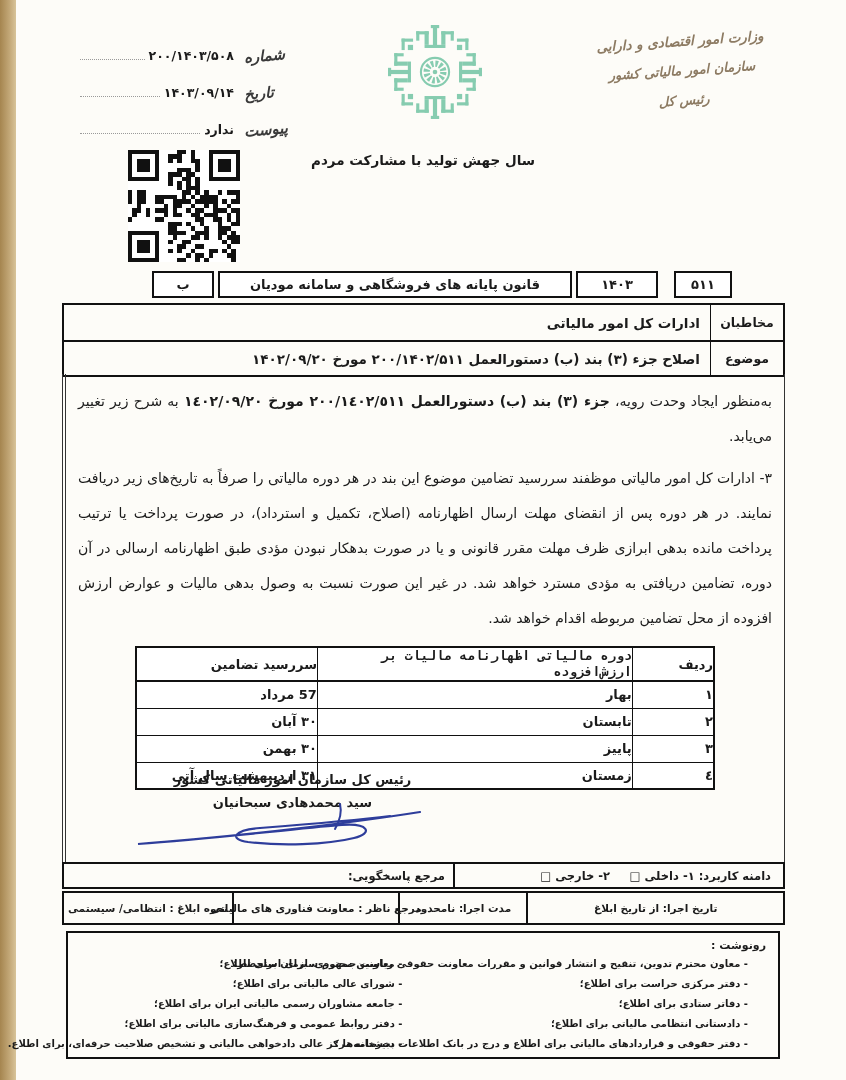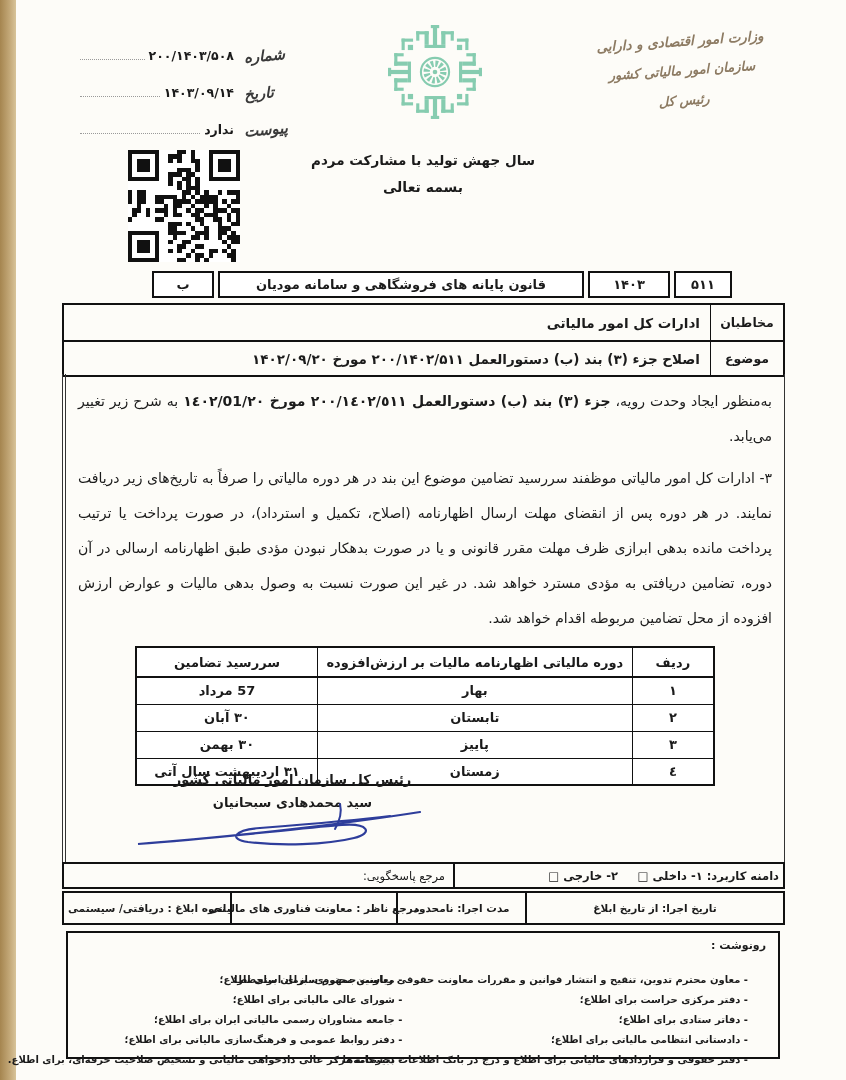--- a/index.html
+++ b/index.html
@@ -47,21 +47,21 @@
 
   
   .class-table {
     position:absolute; left:152px; top:271px; width:580px; height:27px;
     display:flex; direction:rtl; gap:4px;
   }
   .class-cell {
     border:2px solid #111; display:flex; align-items:center; justify-content:center;
     font-weight:bold; font-size:13px; background:#fff; height:100%;
   }
-  .cc-code { width:58px; } .cc-year { width:82px; } .cc-law { flex:1; } .cc-letter { width:62px; }
+  .cc-code { width:58px;margin-left:12px; } .cc-year { width:82px; } .cc-law { flex:1; } .cc-letter { width:62px; }
 
   
   .meta-table { position:absolute; left:62px; top:303px; width:723px; border:2px solid #111; direction:rtl; }
   .meta-row { display:flex; direction:rtl; height:35px; }
   .meta-row + .meta-row { border-top:2.5px solid #111; }
   .meta-label {
     width:73px; border-left:1.5px solid #111; display:flex; align-items:center; justify-content:center;
     font-weight:bold; font-size:12.5px;
   }
   .meta-value { flex:1; display:flex; align-items:center; font-weight:bold; font-size:13.5px; padding:0 10px; }
@@ -73,54 +73,54 @@
     padding:10px 12px 0 12px; direction:rtl;
   }
   .body-p { font-size:14px; line-height:35px; text-align:justify; }
   .body-p + .body-p { margin-top:7px; }
 
   
   table.schedule {
     border-collapse:collapse; margin:10px auto 0 auto; width:580px; direction:rtl;
     font-size:13px; font-weight:bold; background:#fff;
   }
-  table.schedule th, table.schedule td { border:1.5px solid #111; text-align:center;margin-left:38px; }
+  table.schedule th, table.schedule td { border:1.5px solid #111; text-align:right;margin-left:38px; }
   table.schedule th { height:30px; border-bottom:2.5px solid #111; }
   table.schedule td { height:27px; }
   table.schedule .col-row { width:82px; }
-  table.schedule .col-period { width:316px; }
+  table.schedule .col-period { width:316px;font-family:Liberation Mono, monospace; }
   table.schedule .col-due { width:182px; }
   table.schedule { border:2px solid #111; }
 
   
   .sig-block { position:absolute; left:150px; top:768px; width:285px; text-align:center; font-weight:bold; font-size:13px; line-height:23px; }
   .sig-scribble { position:absolute; left:128px; top:796px; width:305px; height:58px; }
 
   
   .admin-a { position:absolute; left:62px; top:862px; width:723px; height:27px; display:flex; direction:rtl; border:2px solid #111; }
   .admin-a .cell-scope {
     width:330px; border-left:2px solid #111; display:flex; align-items:center;
-    font-weight:bold; font-size:11.5px; padding:0 4px;
-  }
-  .admin-a .cell-resp { flex:1; display:flex; align-items:center; font-weight:normal; font-size:11.5px; padding:0 8px; }
+    font-weight:bold; font-size:11.5px; padding:0 12px;
+  }
+  .admin-a .cell-resp { flex:1; display:flex; align-items:center; font-weight:bold; font-size:11.5px; padding:0 8px; }
 
   .admin-b { position:absolute; left:62px; top:891px; width:723px; height:34px; display:flex; direction:rtl; border:2px solid #111; }
   .admin-b > div {
     display:flex; align-items:center; justify-content:center;
     font-weight:bold; font-size:10.5px; padding:0 4px; white-space:nowrap;
   }
   .admin-b > div + div { border-right:2px solid #111; }
   .ab-date { width:262px; } .ab-dur { width:132px; } .ab-sup { width:166px; } .ab-not { flex:1; }
 
   
   .cc-box {
     position:absolute; left:66px; top:931px; width:714px; height:128px;
     border:2.5px solid #111; direction:rtl; padding:6px 12px; font-weight:bold; font-size:10px;
   }
-  .cc-title { font-size:11px; margin-bottom:18px; }
+  .cc-title { font-size:11px; margin-bottom:2px; }
   .cc-cols { display:flex; direction:rtl; }
   .cc-col { text-align:right; }
   .cc-col.right { width:53%; padding-right:18px; }
   .cc-col.left  { width:47%; padding-left:6px; }
   .cc-col div { line-height:20px; white-space:nowrap; letter-spacing:-0.3px; }
   .cc-col div::before { content:"-  "; }
 </style>
 </head>
 <body>
 
@@ -370,42 +370,41 @@
       <rect x="2" y="2" width="3" height="3" fill="#111"></rect>
       <rect x="18" y="0" width="7" height="7" fill="#111"></rect>
       <rect x="19" y="1" width="5" height="5" fill="#fff"></rect>
       <rect x="20" y="2" width="3" height="3" fill="#111"></rect>
       <rect x="0" y="18" width="7" height="7" fill="#111"></rect>
       <rect x="1" y="19" width="5" height="5" fill="#fff"></rect>
       <rect x="2" y="20" width="3" height="3" fill="#111"></rect>
     </svg>
 
   <div class="slogan">سال جهش تولید با مشارکت مردم</div>
-  <div class="besmele">بسمه تعالی</div>
 
   <div class="class-table">
     <div class="class-cell cc-code">۵۱۱</div>
     <div class="class-cell cc-year">۱۴۰۳</div>
     <div class="class-cell cc-law">قانون پایانه های فروشگاهی و سامانه مودیان</div>
     <div class="class-cell cc-letter">ب</div>
   </div>
 
   <div class="meta-table">
     <div class="meta-row">
       <div class="meta-label">مخاطبان</div>
       <div class="meta-value">ادارات کل امور مالیاتی</div>
     </div>
     <div class="meta-row">
       <div class="meta-label">موضوع</div>
       <div class="meta-value">اصلاح جزء (۳) بند (ب) دستورالعمل ۲۰۰/۱۴۰۲/۵۱۱ مورخ ۱۴۰۲/۰۹/۲۰</div>
     </div>
   </div>
 
   <div class="body-frame">
-    <p class="body-p"><span>به‌منظور ایجاد وحدت رویه، </span><b>جزء (۳) بند (ب) دستورالعمل ٢٠٠/١٤٠٢/٥١١ مورخ ١٤٠٢/01/٢٠</b><span> به شرح زیر تغییر می‌یابد.</span></p>
+    <p class="body-p"><span>به‌منظور ایجاد وحدت رویه، </span><b>جزء (۳) بند (ب) دستورالعمل ٢٠٠/١٤٠٢/٥١١ مورخ ١٤٠٢/٠٩/٢٠</b><span> به شرح زیر تغییر می‌یابد.</span></p>
     <p class="body-p">۳- ادارات کل امور مالیاتی موظفند سررسید تضامین موضوع این بند در هر دوره مالیاتی را صرفاً به تاریخ‌های زیر دریافت نمایند. در هر دوره پس از انقضای مهلت ارسال اظهارنامه (اصلاح، تکمیل و استرداد)، در صورت پرداخت یا ترتیب پرداخت مانده بدهی ابرازی ظرف مهلت مقرر قانونی و یا در صورت بدهکار نبودن مؤدی طبق اظهارنامه ارسالی در آن دوره، تضامین دریافتی به مؤدی مسترد خواهد شد. در غیر این صورت نسبت به وصول بدهی مالیات و عوارض ارزش افزوده از محل تضامین مربوطه  اقدام خواهد شد.</p>
 
     <table class="schedule">
       <thead>
         <tr>
           <th class="col-row">ردیف</th>
           <th class="col-period">دوره مالیاتی اظهارنامه مالیات بر ارزش‌افزوده</th>
           <th class="col-due">سررسید تضامین</th>
         </tr>
       </thead>
@@ -445,21 +444,21 @@
 
   <div class="admin-a">
     <div class="cell-scope">دامنه کاربرد: ۱- داخلی □   ۲- خارجی □</div>
     <div class="cell-resp">مرجع پاسخگویی:</div>
   </div>
 
   <div class="admin-b">
     <div class="ab-date">تاریخ اجرا: از تاریخ ابلاغ</div>
     <div class="ab-dur">مدت اجرا: نامحدود</div>
     <div class="ab-sup">مرجع ناظر : معاونت فناوری های مالیاتی</div>
-    <div class="ab-not">نحوه ابلاغ : دریافتی/ سیستمی</div>
+    <div class="ab-not">نحوه ابلاغ : انتظامی/ سیستمی</div>
   </div>
 
   <div class="cc-box">
     <div class="cc-title">رونوشت :</div>
     <div class="cc-cols">
       <div class="cc-col right">
         <div>معاون محترم تدوین، تنقیح و انتشار قوانین و مقررات معاونت حقوقی ریاست جمهوری، برای استحضار؛</div>
         <div>دفتر مرکزی حراست برای اطلاع؛</div>
         <div>دفاتر ستادی برای اطلاع؛</div>
         <div>دادستانی انتظامی مالیاتی برای اطلاع؛</div>

